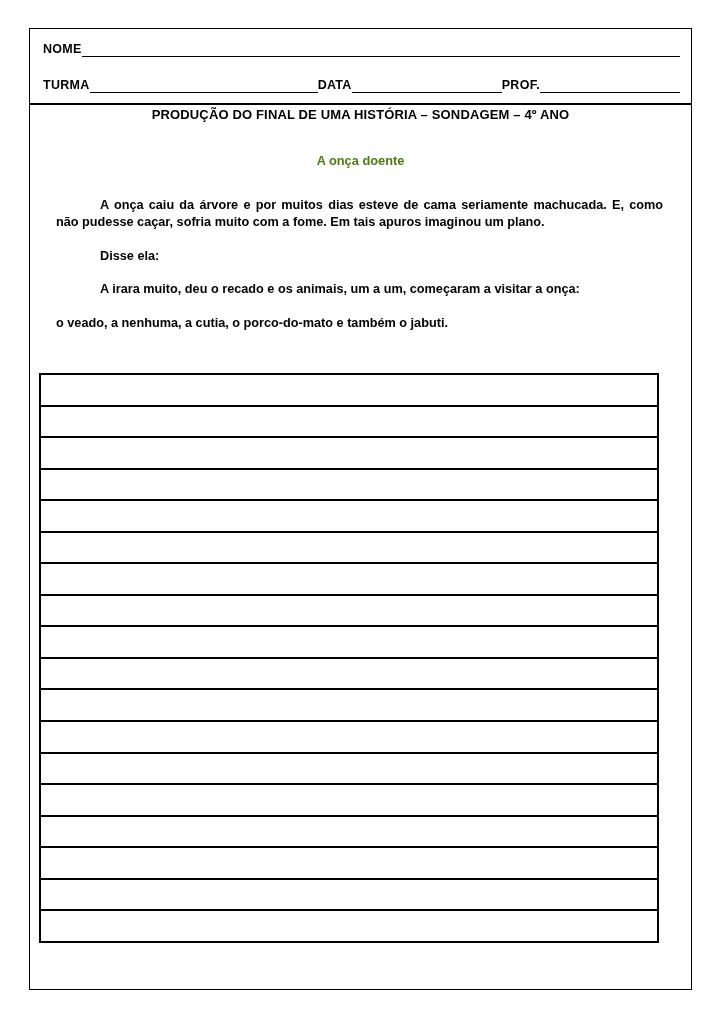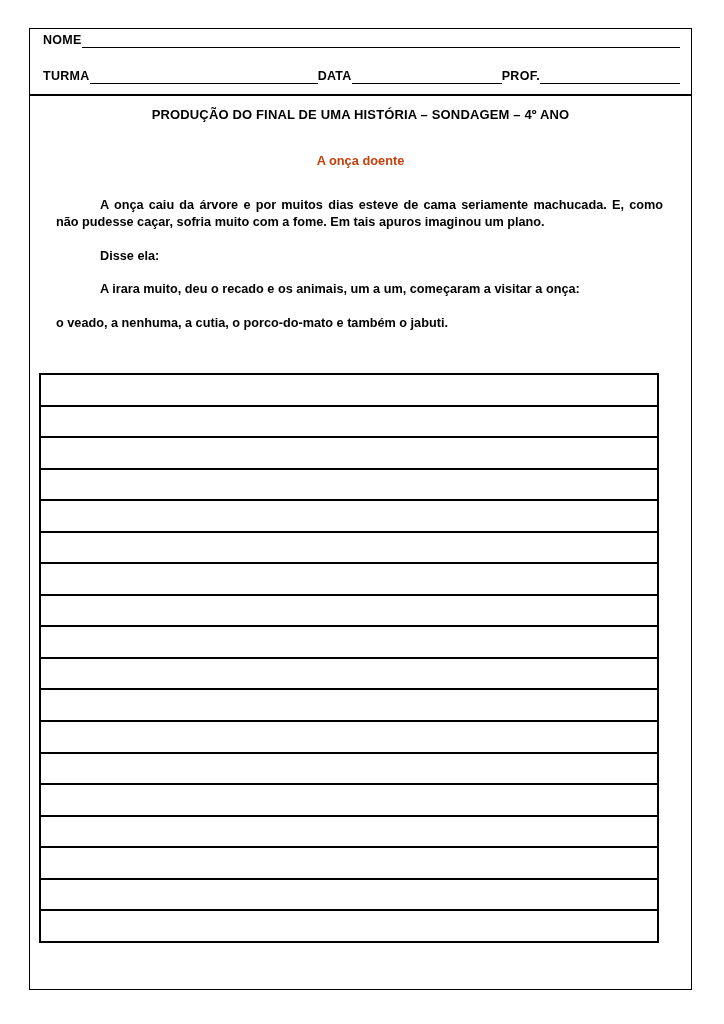--- a/index.html
+++ b/index.html
@@ -26,21 +26,21 @@
     height: 962px;
     border: 1.5px solid #000000;
     box-sizing: border-box;
     background: #ffffff;
   }
 
   
   .id-header {
     position: absolute;
     left: 0;
-    top: 0;
+    top: 9px;
     right: 0;
     height: 67px;
     border-bottom: 2.5px solid #000000;
     box-sizing: border-box;
     text-decoration: underline;
   }
 
   .field-row {
     position: absolute;
     left: 13px;
@@ -147,21 +147,21 @@
       <span class="field-label">DATA</span>
       <span class="field-rule rule-data"></span>
       <span class="field-label">PROF.</span>
       <span class="field-rule rule-prof"></span>
     </div>
 
   </div>
 
   <div class="sheet-title">PRODUÇÃO DO FINAL DE UMA HISTÓRIA – SONDAGEM – 4º  ANO</div>
 
-  <div class="story-title" style="color: #c2410c;">A onça doente</div>
+  <div class="story-title" style="color: #4d7c0f;">A onça doente</div>
 
   <div class="story-body">
     <p>A onça caiu da árvore e por muitos dias esteve de cama seriamente machucada. E, como não pudesse caçar, sofria muito com a fome. Em tais apuros imaginou um plano.</p>
     <p>Disse ela:</p>
     <p>A irara muito, deu o recado e os animais, um a um, começaram a visitar a onça:</p>
     <p class="no-indent">o veado,  a nenhuma, a cutia,  o porco-do-mato e  também o jabuti.</p>
   </div>
 
   <div class="ruled-box">
       <div class="ruled-line"></div>

